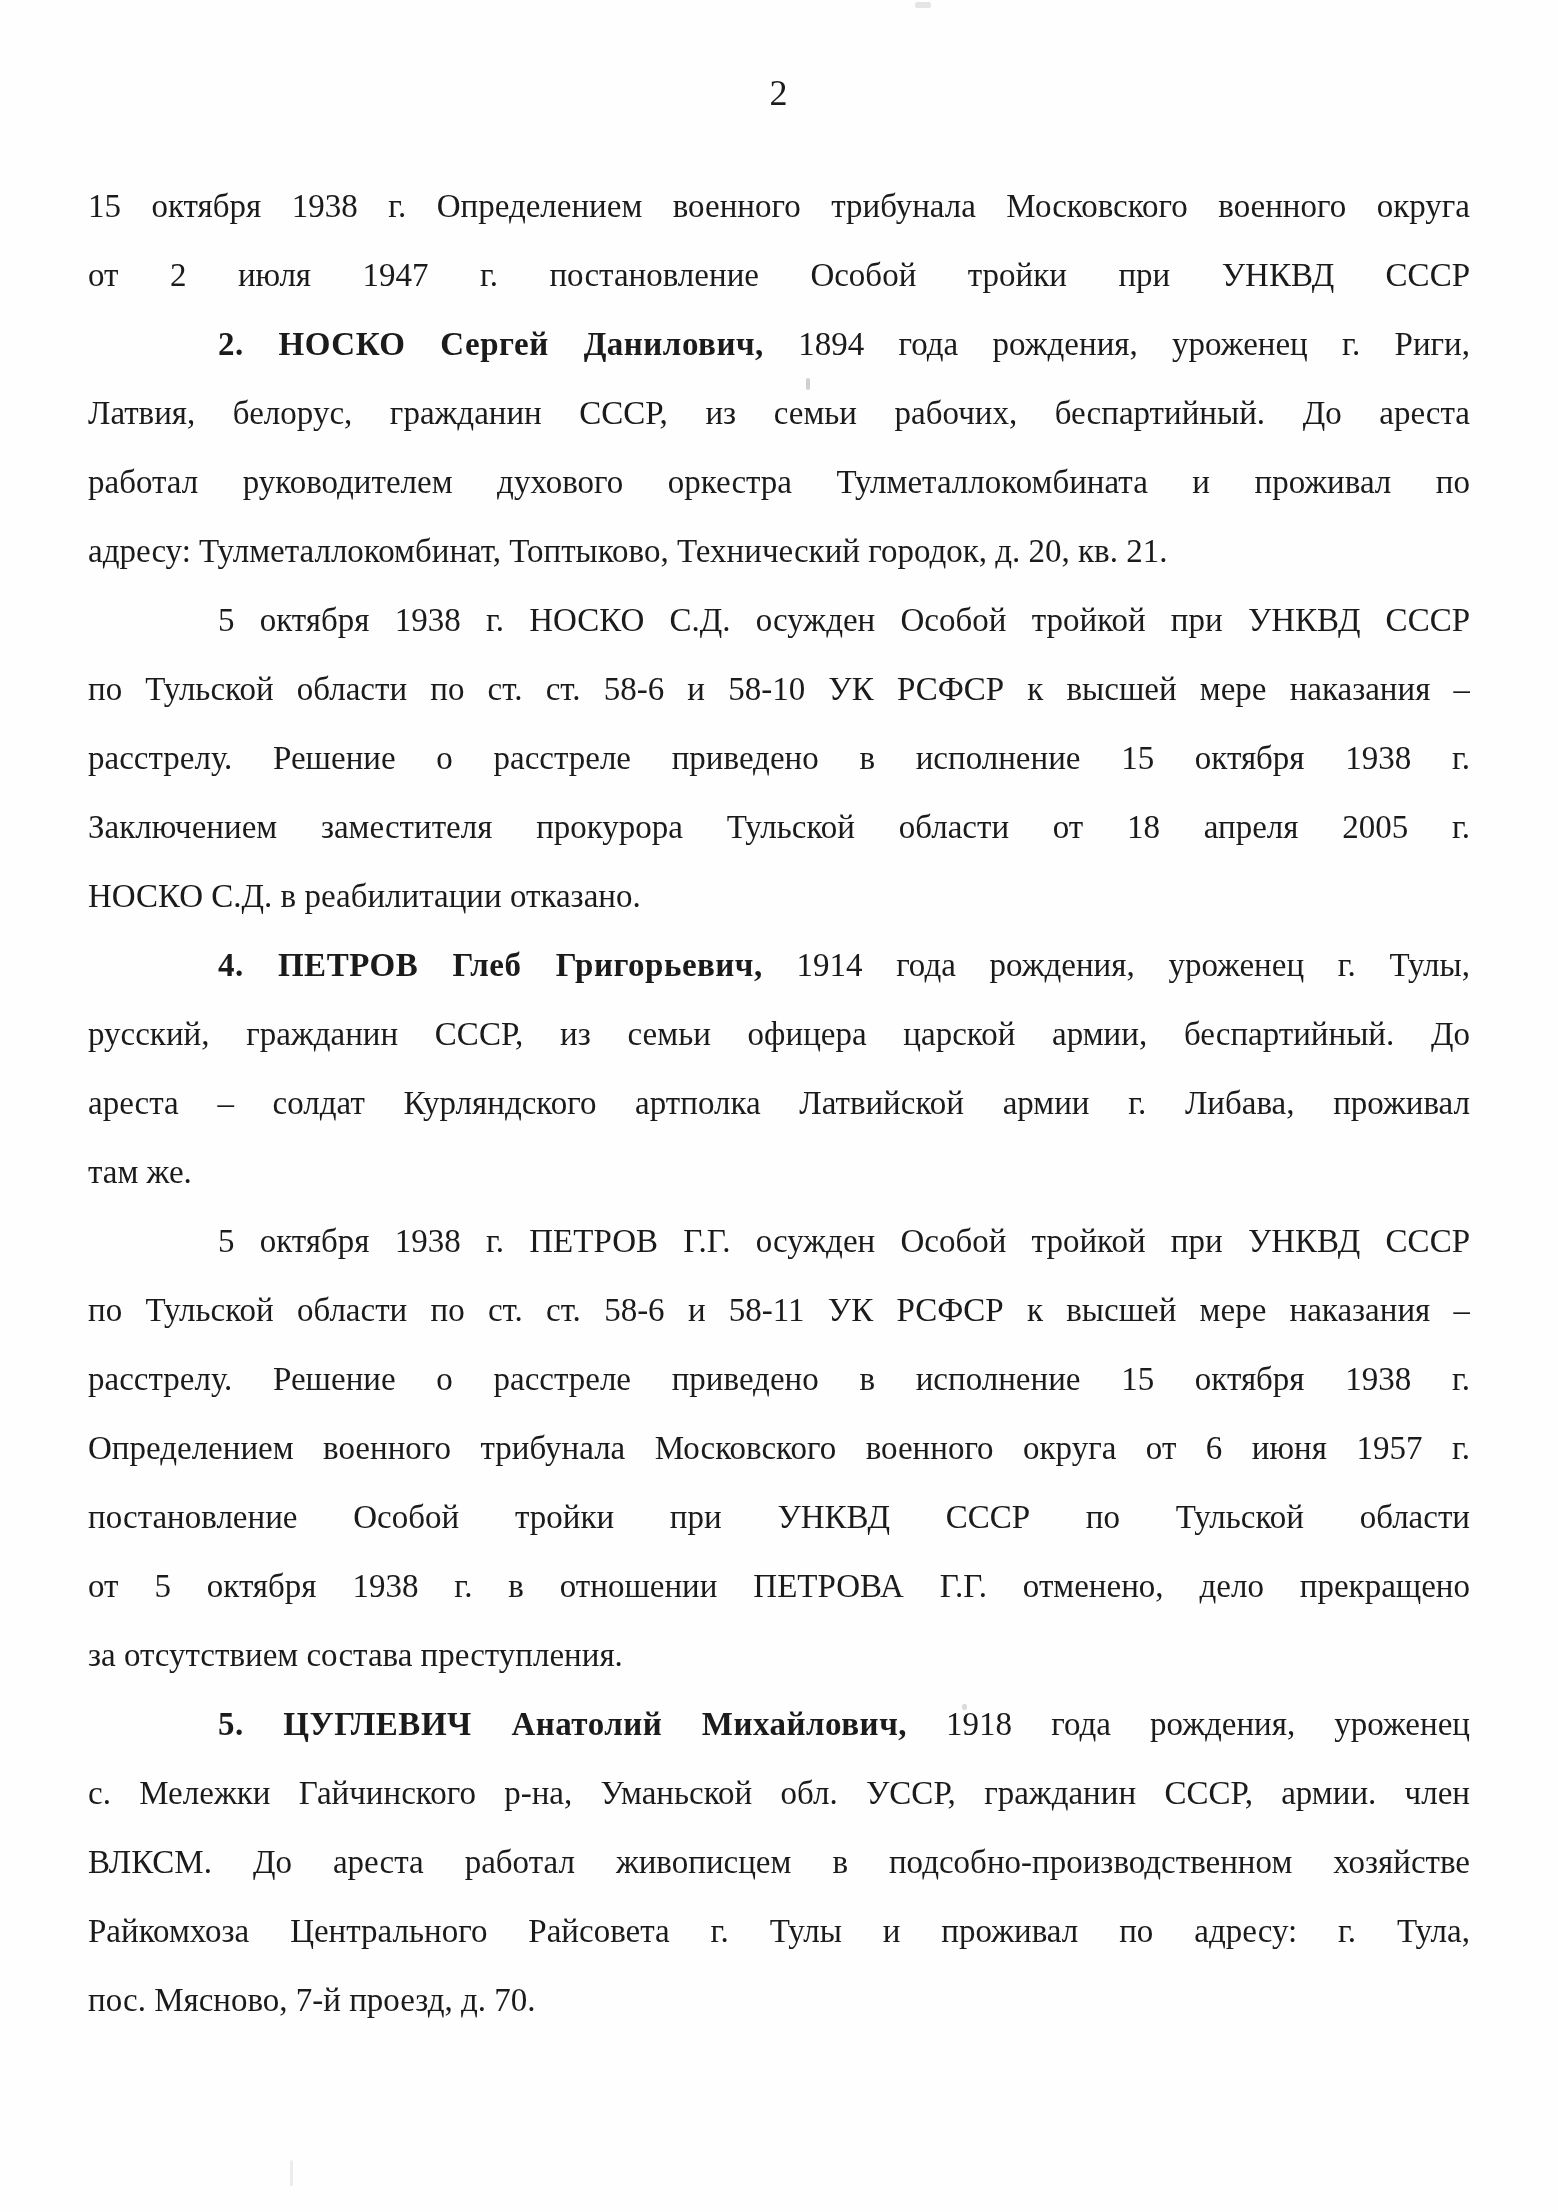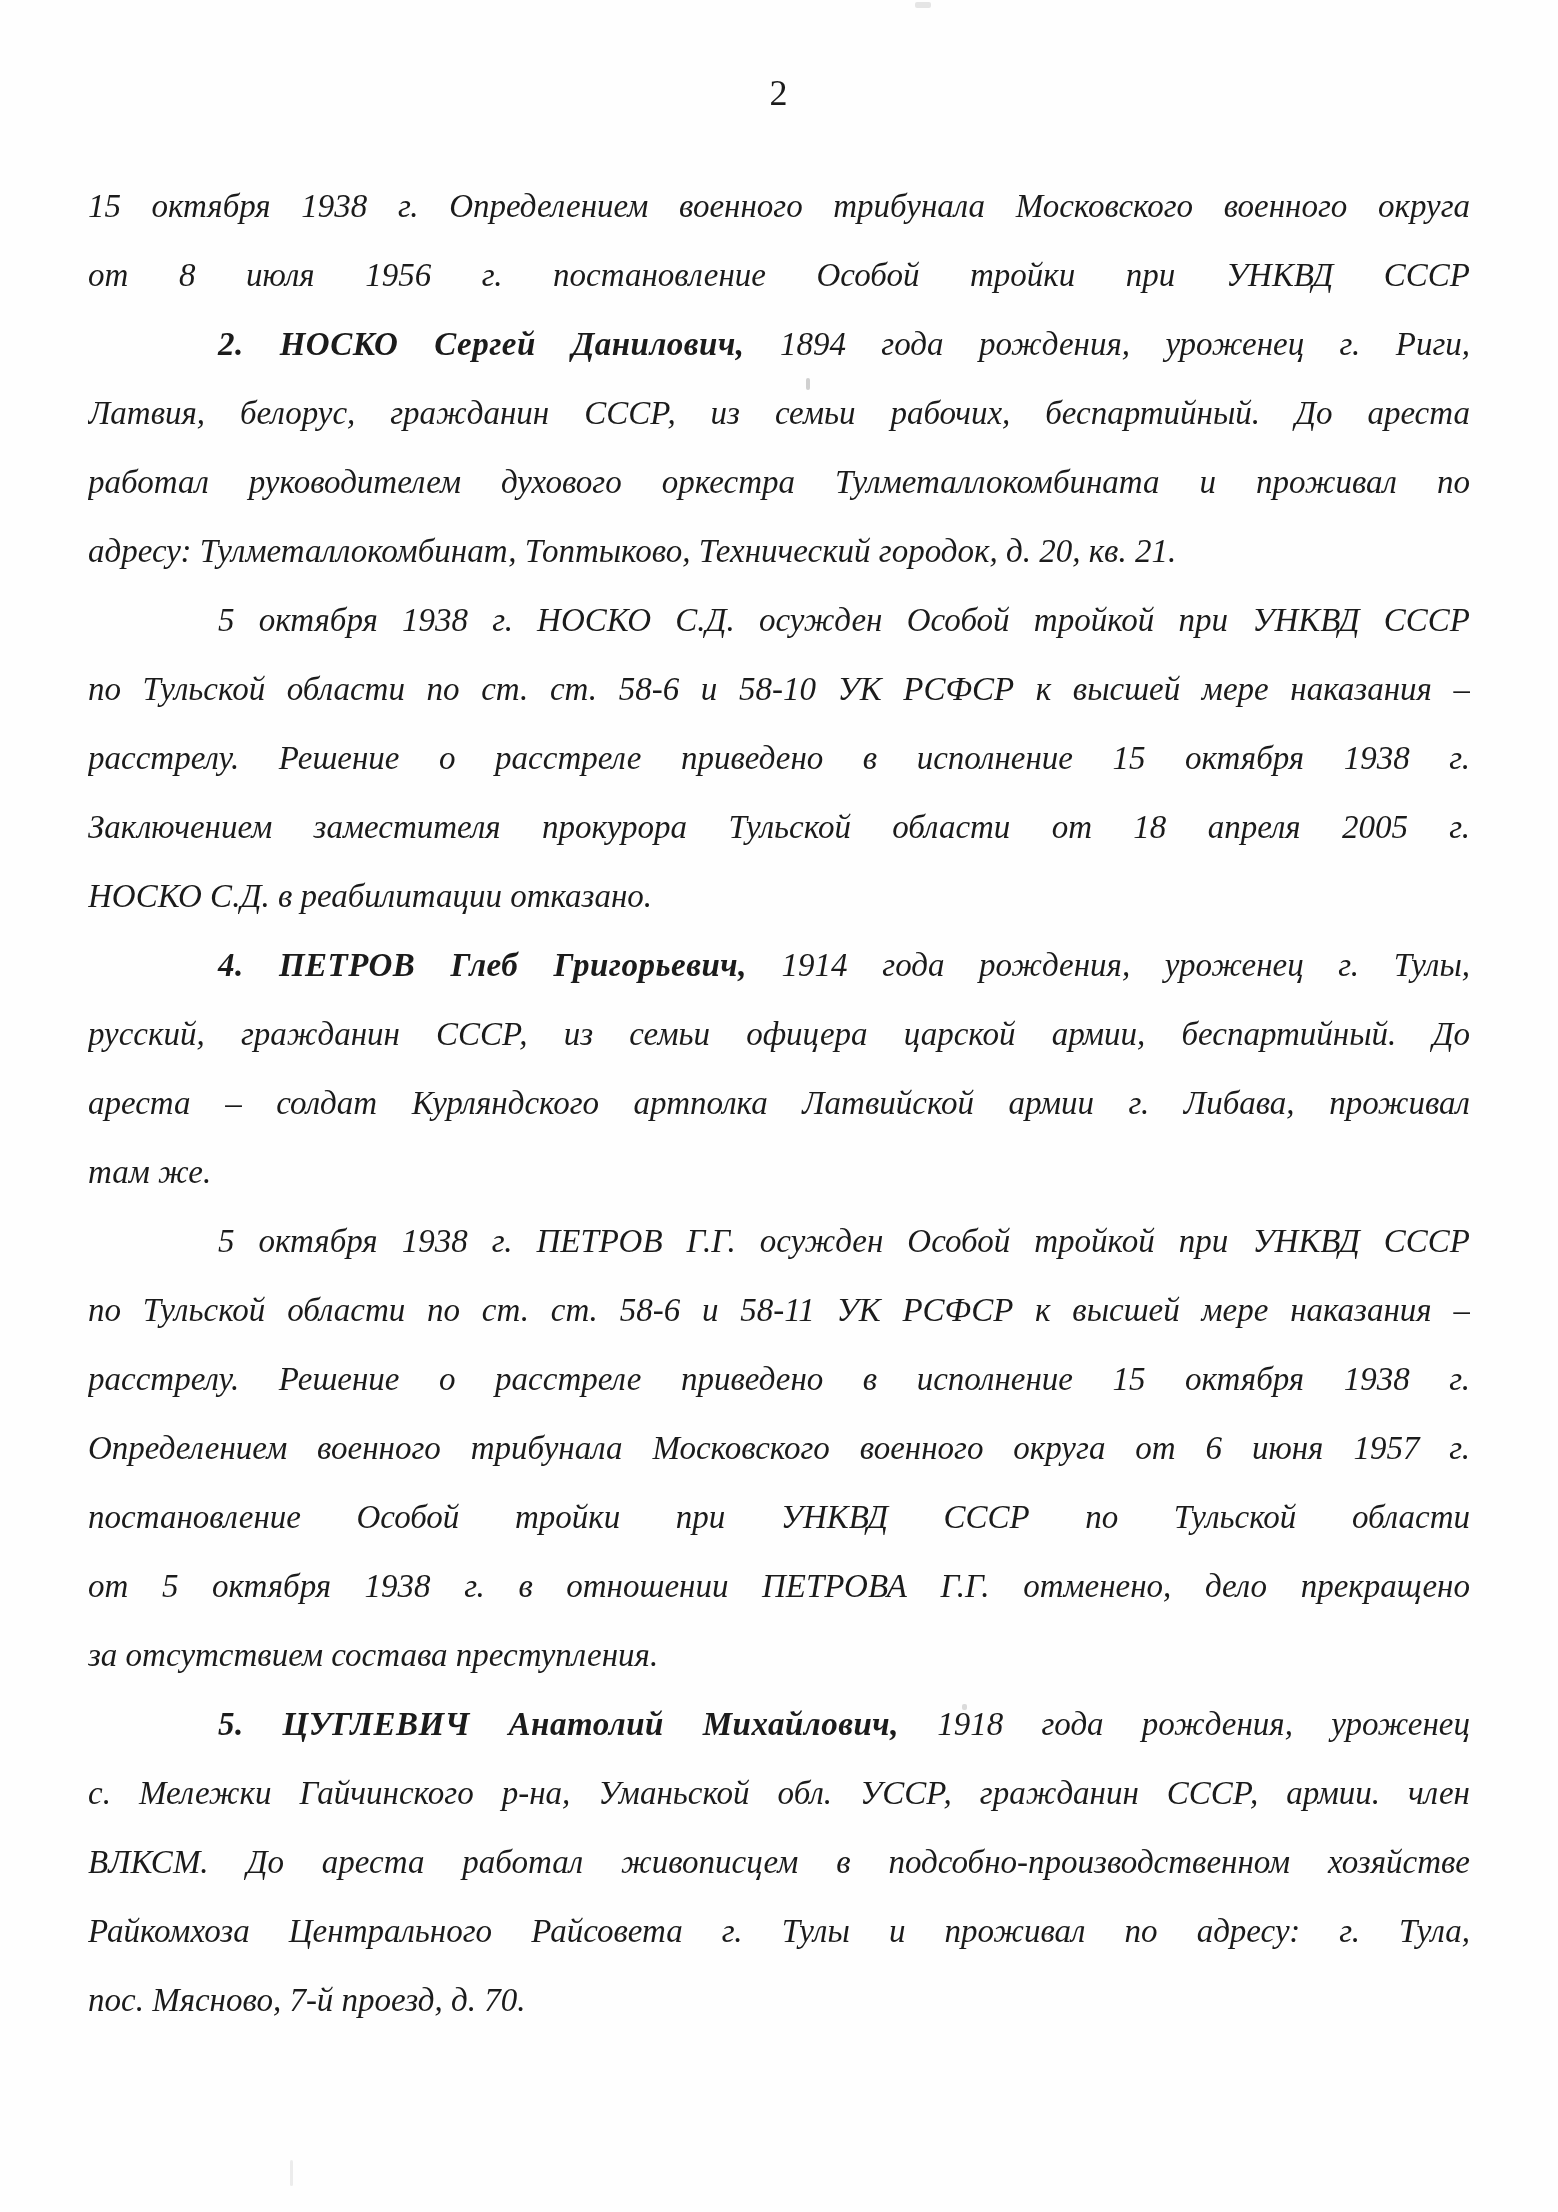--- a/index.html
+++ b/index.html
@@ -30,21 +30,20 @@
   }
   .paragraph {
     margin: 0;
   }
   .line {
     line-height: 69px;
     height: 69px;
     text-align: justify;
     text-align-last: left;
     overflow: hidden;
-    font-style: italic;
   }
   .line.j {
     text-align-last: justify;
   }
   .line.ind {
     padding-left: 130px;
   }
   .line b {
     font-weight: 700;
     letter-spacing: 0.5px;
@@ -68,21 +67,21 @@
   <div class="speck speck-top"></div>
   <div class="speck speck-mid"></div>
   <div class="speck speck-lower"></div>
   <div class="speck speck-bottom"></div>
 
   <div class="page-number">2</div>
 
   <div class="doc-body">
       <div class="paragraph">
         <div class="line j">15 октября 1938 г. Определением военного трибунала Московского военного округа</div>
-        <div class="line j">от 8 июля 1956 г. постановление Особой тройки при УНКВД СССР</div>
+        <div class="line j">от 2 июля 1947 г. постановление Особой тройки при УНКВД СССР</div>
       </div>
       <div class="paragraph">
         <div class="line j ind"><b>2. НОСКО Сергей Данилович,</b> 1894 года рождения, уроженец г. Риги,</div>
         <div class="line j">Латвия, белорус, гражданин СССР, из семьи рабочих, беспартийный. До ареста</div>
         <div class="line j">работал руководителем духового оркестра Тулметаллокомбината и проживал по</div>
         <div class="line">адресу: Тулметаллокомбинат, Топтыково, Технический городок, д. 20, кв. 21.</div>
       </div>
       <div class="paragraph">
         <div class="line j ind">5 октября 1938 г. НОСКО С.Д. осужден Особой тройкой при УНКВД СССР</div>
         <div class="line j">по Тульской области по ст. ст. 58-6 и 58-10 УК РСФСР к высшей мере наказания –</div>

